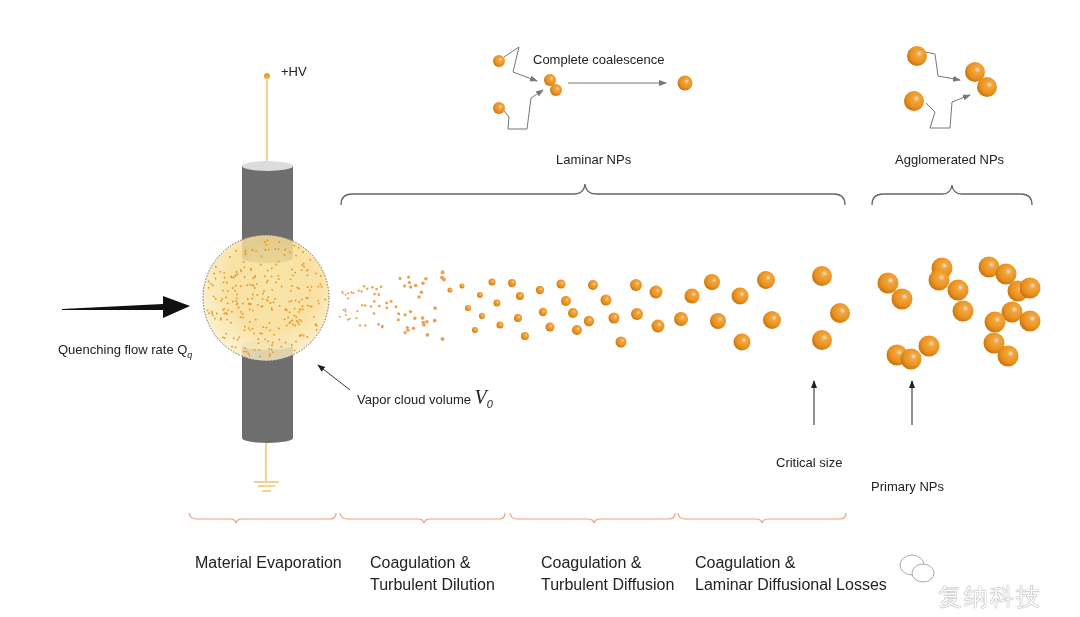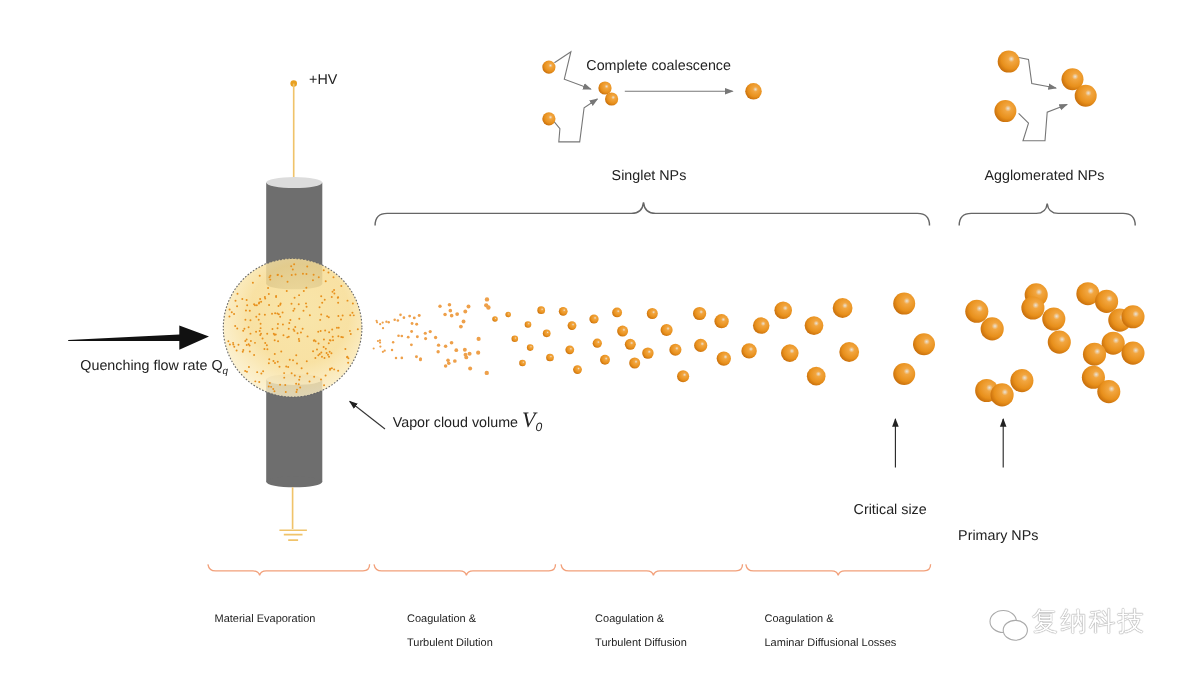--- a/index.html
+++ b/index.html
@@ -1,20 +1,20 @@
 <!DOCTYPE html>
 <html><head>
 <meta charset="utf-8">
 <style>
   html,body{margin:0;padding:0;background:#ffffff;}
   body{width:1080px;height:617px;position:relative;overflow:hidden;font-family:"Liberation Sans",sans-serif;color:#1a1a1a;}
   svg#diagram{position:absolute;left:0;top:0;}
   .lbl{position:absolute;font-size:13px;white-space:nowrap;color:#222;}
-  .stage{position:absolute;font-size:10px;line-height:22px;color:#222;}
-  .wm{position:absolute;left:893px;top:549px;display:flex;align-items:flex-end;gap:6px;}
+  .stage{position:absolute;font-size:16px;line-height:22px;color:#222;}
+  .wm{position:absolute;left:893px;top:581px;display:flex;align-items:flex-end;gap:6px;}
   .wm span{font-family:"DejaVu Sans",sans-serif;font-size:24px;color:#fff;text-shadow:0 0 1px #888,0 0 1px #888;letter-spacing:2px;}
 </style>
 </head>
 <body>
 
 <svg id="diagram" width="1080" height="617" viewBox="0 0 1080 617">
   <defs>
     <radialGradient id="ball" cx="0.62" cy="0.38" r="0.65">
       <stop offset="0" stop-color="#e9e3da"></stop>
       <stop offset="0.22" stop-color="#f2a640"></stop>
@@ -489,28 +489,28 @@
     <path d="M678,513 Q679,519 685,519 L756,519 Q761,519 762,523 Q763,519 768,519 L840,519 Q846,519 846,513"></path>
   </g>
 
   <g fill="#fff" stroke="#aaa" stroke-width="1">
     <ellipse cx="912" cy="565" rx="12" ry="10"></ellipse>
     <ellipse cx="923" cy="573" rx="11" ry="9"></ellipse>
   </g>
 </svg>
 
 <div class="lbl" style="left:281px;top:64px;text-align:center;">+HV</div>
-<div class="lbl" style="left:58px;top:324px;margin-left:15px;">
+<div class="lbl" style="left:58px;top:342px;">
   <span>Quenching flow rate Q</span><sub style="font-size:9px;font-style:italic;">q</sub>
 </div>
-<div class="lbl" style="left:357px;top:371px;">
+<div class="lbl" style="left:357px;top:386px;">
   <span>Vapor cloud volume </span><span style="font-size:20px;font-style:italic;font-family:'Liberation Serif',serif;">V</span><sub style="font-size:11px;font-style:italic;">0</sub>
 </div>
 <div class="lbl" style="left:533px;top:52px;">Complete coalescence</div>
-<div class="lbl" style="left:556px;top:152px;">Singlet NPs</div>
+<div class="lbl" style="left:556px;top:152px;">Laminar NPs</div>
 <div class="lbl" style="left:851px;top:152px;margin-left:44px;">Agglomerated NPs</div>
 <div class="lbl" style="left:776px;top:431px;margin-top:24px;">Critical size</div>
 <div class="lbl" style="left:871px;top:431px;margin-top:48px;">Primary NPs</div>
 
 <div class="stage" style="left:195px;top:552px;">
   <div>Material Evaporation</div>
 </div>
 <div class="stage" style="left:370px;top:552px;">
   <div>Coagulation  &amp;</div>
   <div>Turbulent Dilution</div>

